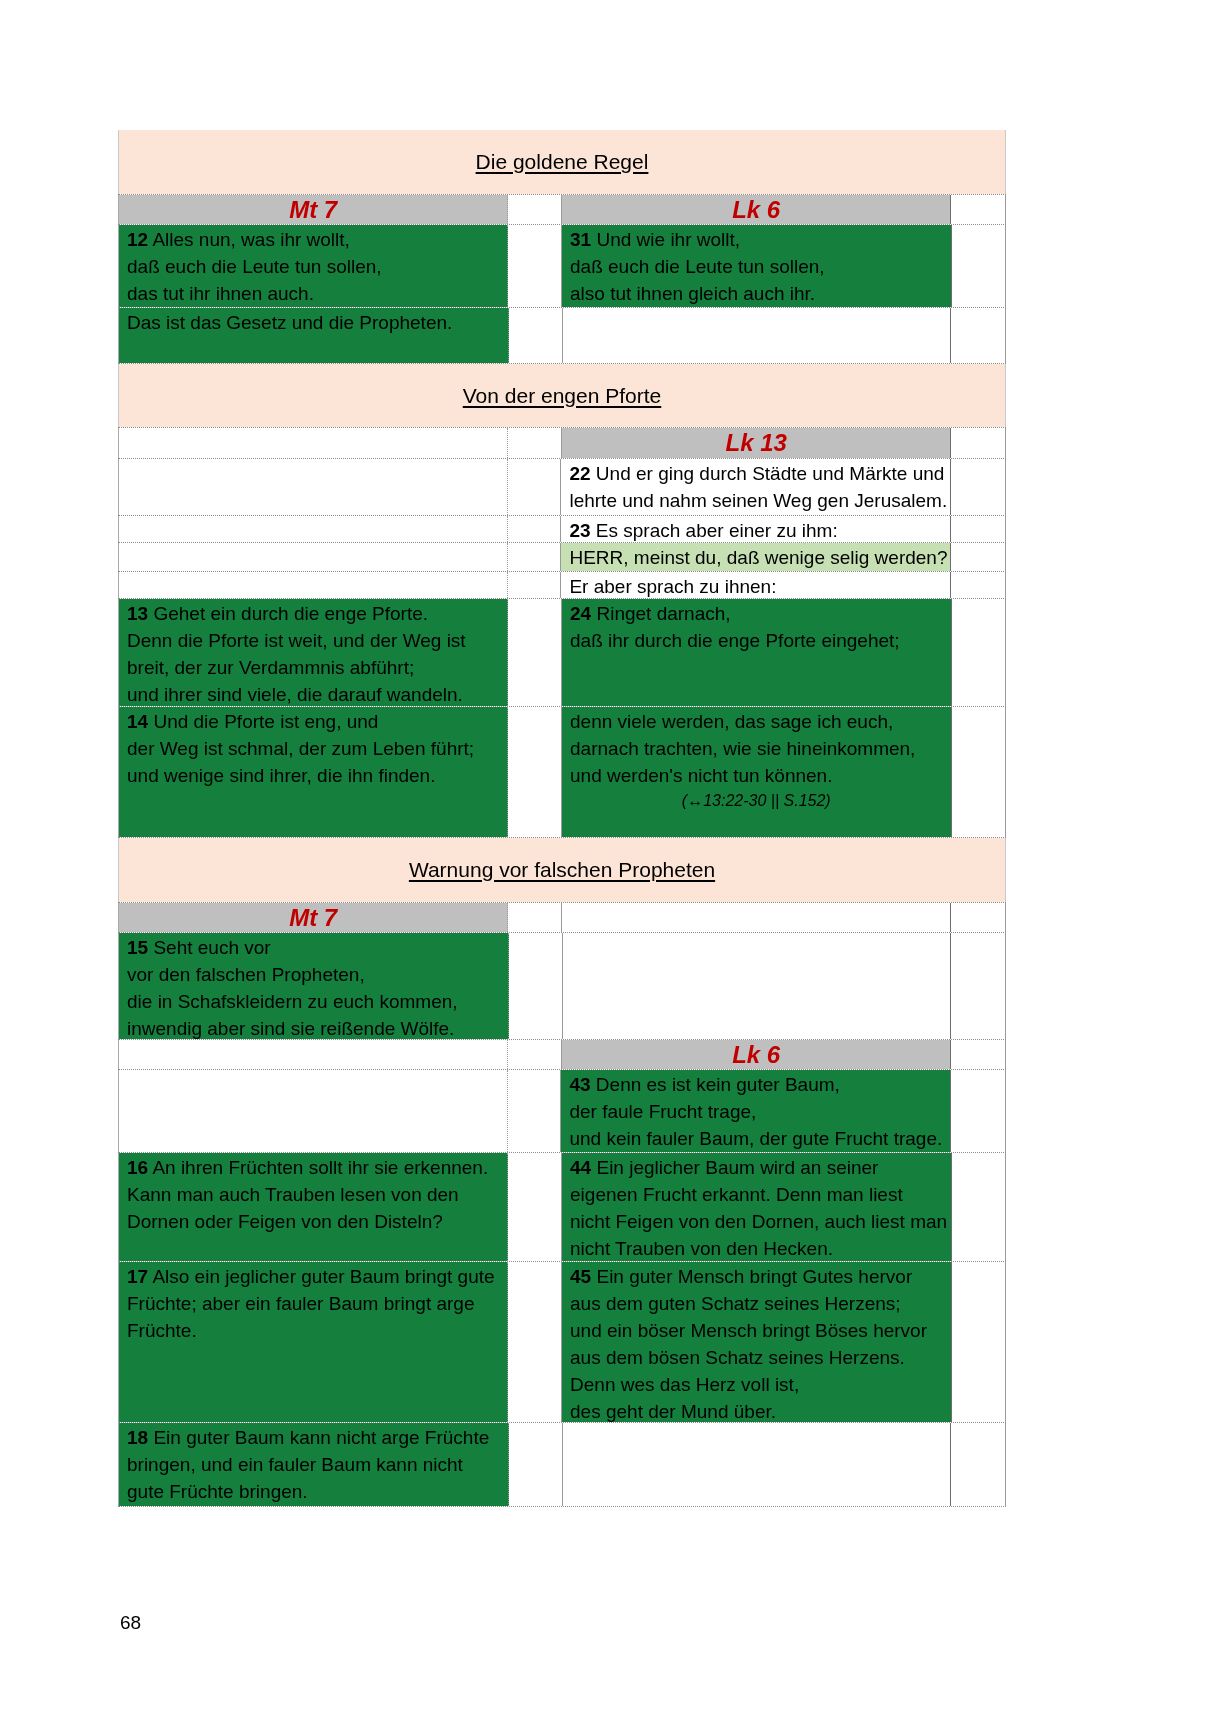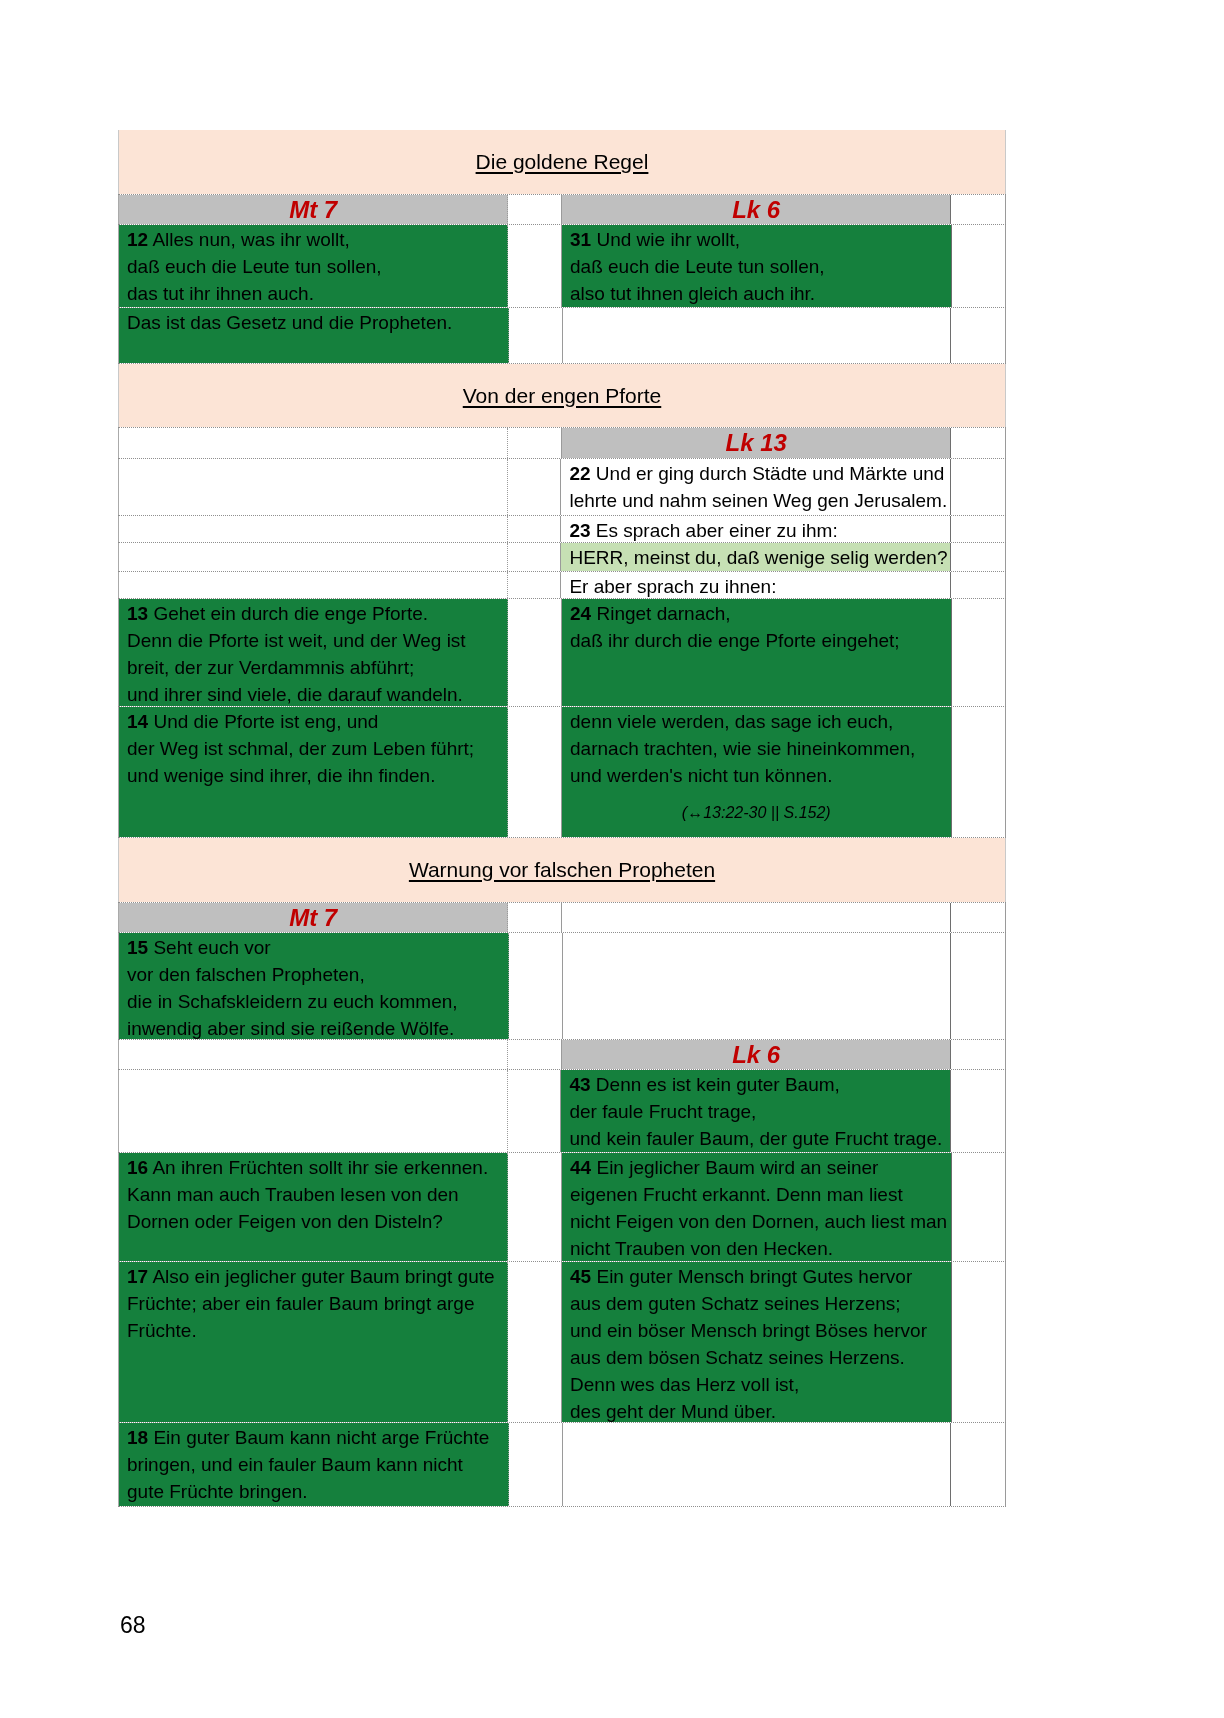--- a/index.html
+++ b/index.html
@@ -27,23 +27,23 @@
   .titleband .t{
     font-size:21px;text-decoration:underline;text-underline-offset:3px;
   }
   .hdr{background:#bfbfbf;display:flex;align-items:center;justify-content:center;}
   .hdr .h{color:#c00000;font-style:italic;font-weight:bold;font-size:24px;}
   .yellow{background:#15803d;}
   .green{background:#c6e0b4;}
   .txt{padding:1px 8px 0 8px;font-size:19px;}
   .ln{margin:0;line-height:27px;white-space:nowrap;}
   .vn{font-weight:bold;}
-  .ref{margin:12px;line-height:24px;font-size:16px;font-style:italic;text-align:center;}
+  .ref{margin:0;line-height:24px;font-size:16px;font-style:italic;text-align:center;}
   .pagenum{
-    position:absolute;left:120px;top:1612px;font-size:23px;
+    position:absolute;left:120px;top:1612px;font-size:19px;
   }
 </style>
 </head>
 <body>
 
 <div class="sheet">
   <div class="synopsis">
 
     <div class="row" style="height:65px">
       <div class="titleband">

